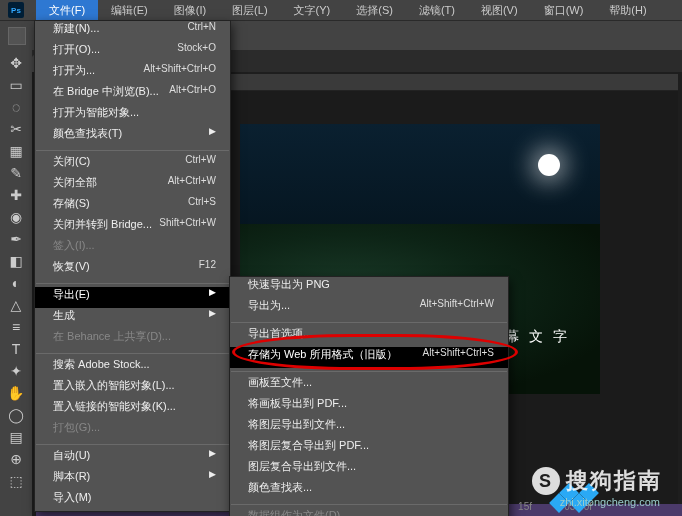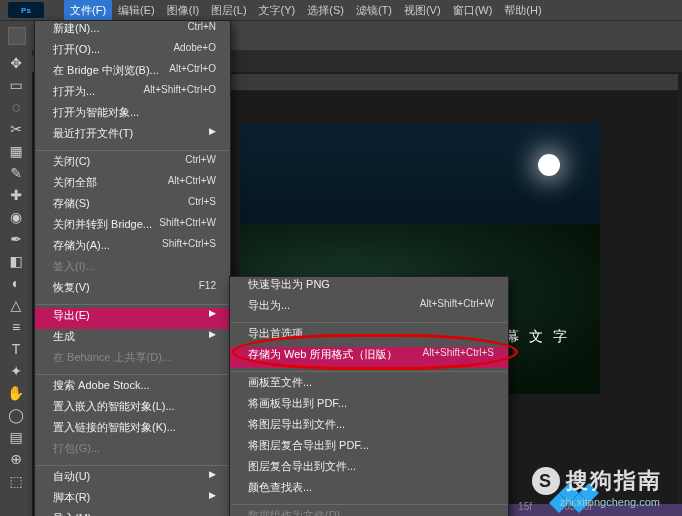--- a/index.html
+++ b/index.html
@@ -1,38 +1,38 @@
 <!DOCTYPE html>
 <html><head>
 <meta charset="utf-8">
 <style>
   html,body{margin:0;padding:0;width:682px;height:516px;overflow:hidden;background:#1e1e1e;font-family:"Microsoft YaHei",Arial,sans-serif;font-size:11px;color:#ccc}
   .menubar{position:absolute;top:0;left:0;right:0;height:20px;background:#434343;display:flex;align-items:center;padding-left:8px;z-index:5}
-  .menubar .mlogo{width:36px;height:16px;background:#001e36;border-radius:2px;margin-right:20px;display:flex;align-items:center;justify-content:center;color:#31a8ff;font-size:8px;font-weight:bold}
-  .menubar .mi{padding:0 6px;line-height:20px;cursor:default}
+  .menubar .mlogo{width:16px;height:16px;background:#001e36;border-radius:2px;margin-right:12px;display:flex;align-items:center;justify-content:center;color:#31a8ff;font-size:8px;font-weight:bold}
+  .menubar .mi{padding:0 13px;line-height:20px;cursor:default}
   .menubar .mi.active{background:#2e78d2;color:#fff}
   .options{position:absolute;top:20px;left:0;right:0;height:30px;background:#434343;border-top:1px solid #2a2a2a;display:flex;align-items:center;padding-left:8px;gap:10px}
   .opticon{width:16px;height:16px;background:#535353;border:1px solid #666}
   .tabbar{position:absolute;top:50px;left:32px;right:0;height:22px;background:#2b2b2b;display:flex;align-items:flex-end}
   .tab{background:#434343;padding:3px 10px;font-size:10px;color:#ccc;margin-right:2px;border-radius:3px 3px 0 0}
   .toolbar{position:absolute;top:50px;left:0;bottom:0;width:32px;background:#434343;display:flex;flex-direction:column;align-items:center;padding-top:2px}
   .tool{width:26px;height:22px;display:flex;align-items:center;justify-content:center;color:#ccc;font-size:14px;cursor:default}
   .canvas{position:absolute;top:74px;left:36px;right:4px;bottom:10px;background:#1b1b1b}
   .ruler-h{position:absolute;top:74px;left:52px;right:4px;height:16px;background:#3a3a3a;border-bottom:1px solid #222}
   .ruler-v{position:absolute;top:90px;left:36px;bottom:10px;width:16px;background:#3a3a3a;border-right:1px solid #222}
   .artboard{position:absolute;top:124px;left:240px;width:360px;height:270px;background:linear-gradient(to bottom,#0a2030 0%,#05141e 45%,#0a1a12 68%,#0d2014 100%);overflow:hidden}
   .moon{position:absolute;top:30px;right:40px;width:22px;height:22px;background:#fff;border-radius:50%;box-shadow:0 0 24px 6px rgba(255,255,255,0.55)}
   .foliage{position:absolute;top:100px;left:0;right:0;bottom:0;background:radial-gradient(ellipse at 30% 40%,#1a3a28 0%,#0d2416 40%,#061308 80%)}
   .arttext{position:absolute;bottom:48px;right:30px;color:#fff;font-size:14px;letter-spacing:3px}
   .menu{position:absolute;background:#535353;border:1px solid #222;box-shadow:2px 4px 10px rgba(0,0,0,0.6);z-index:10}
   .menu-file{top:20px;left:34px;width:195px}
   .menu-export{top:276px;left:229px;width:278px}
   .menu .row{display:flex;align-items:flex-start;height:21px;padding:0 14px 0 18px;color:#eee;font-size:11px;cursor:default;white-space:nowrap}
   .menu .row.disabled{color:#888}
-  .menu .row.highlight{background:#be185d;color:#fff}
+  .menu .row.highlight{background:#000000;color:#fff}
   .menu .row .lab{flex:1}
   .menu .row .sc{font-size:10px;color:#ddd}
   .menu .row .arrow{font-size:9px;margin-left:auto}
   .menu .sep{height:1px;background:#6a6a6a;margin:3px 1px}
   .redring{position:absolute;top:334px;left:232px;width:280px;height:30px;border:3px solid #d00;border-radius:50%/60%;z-index:15;pointer-events:none}
   .watermark{position:absolute;bottom:20px;right:20px;display:flex;align-items:center;gap:6px;color:#fff;font-size:22px;font-weight:bold;letter-spacing:2px;opacity:0.85;z-index:20}
   .watermark .wlogo{width:28px;height:28px;background:#fff;border-radius:50%;display:flex;align-items:center;justify-content:center;color:#222;font-size:18px}
   .wurl{position:absolute;bottom:8px;right:22px;color:#9cc;font-size:11px;z-index:20}
   .timeline{position:absolute;bottom:0;left:36px;right:0;height:12px;background:#4b3a6a}
   .tick{position:absolute;bottom:4px;color:#888;font-size:10px}
@@ -98,57 +98,53 @@
   <div class="arttext">我 是 弹 幕 文 字</div>
 </div>
 
 <div class="menu menu-file" id="file-menu">
     <div class="row">
       <span class="lab">新建(N)...</span>
       <span class="sc">Ctrl+N</span>
     </div>
     <div class="row">
       <span class="lab">打开(O)...</span>
-      <span class="sc">Adobe+O</span>
+      <span class="sc">Stock+O</span>
+    </div>
+    <div class="row">
+      <span class="lab">打开为...</span>
+      <span class="sc">Alt+Shift+Ctrl+O</span>
     </div>
     <div class="row">
       <span class="lab">在 Bridge 中浏览(B)...</span>
       <span class="sc">Alt+Ctrl+O</span>
     </div>
     <div class="row">
-      <span class="lab">打开为...</span>
-      <span class="sc">Alt+Shift+Ctrl+O</span>
-    </div>
-    <div class="row">
       <span class="lab">打开为智能对象...</span>
     </div>
     <div class="row">
-      <span class="lab">最近打开文件(T)</span>
+      <span class="lab">颜色查找表(T)</span>
       <span class="arrow">▶</span>
     </div>
     <div class="sep"></div>
     <div class="row">
       <span class="lab">关闭(C)</span>
       <span class="sc">Ctrl+W</span>
     </div>
     <div class="row">
       <span class="lab">关闭全部</span>
       <span class="sc">Alt+Ctrl+W</span>
     </div>
     <div class="row">
       <span class="lab">存储(S)</span>
       <span class="sc">Ctrl+S</span>
     </div>
     <div class="row">
       <span class="lab">关闭并转到 Bridge...</span>
       <span class="sc">Shift+Ctrl+W</span>
-    </div>
-    <div class="row">
-      <span class="lab">存储为(A)...</span>
-      <span class="sc">Shift+Ctrl+S</span>
     </div>
     <div class="row disabled">
       <span class="lab">签入(I)...</span>
     </div>
     <div class="row">
       <span class="lab">恢复(V)</span>
       <span class="sc">F12</span>
     </div>
     <div class="sep"></div>
     <div class="row highlight">

